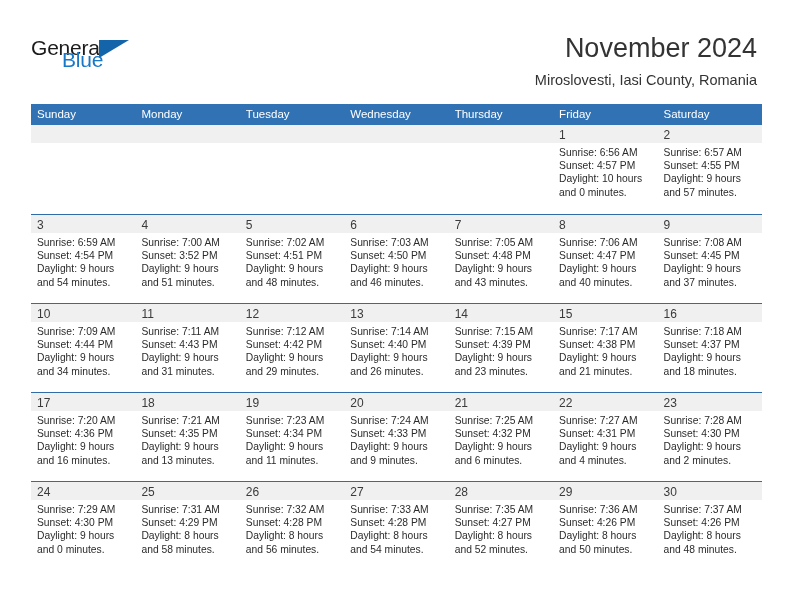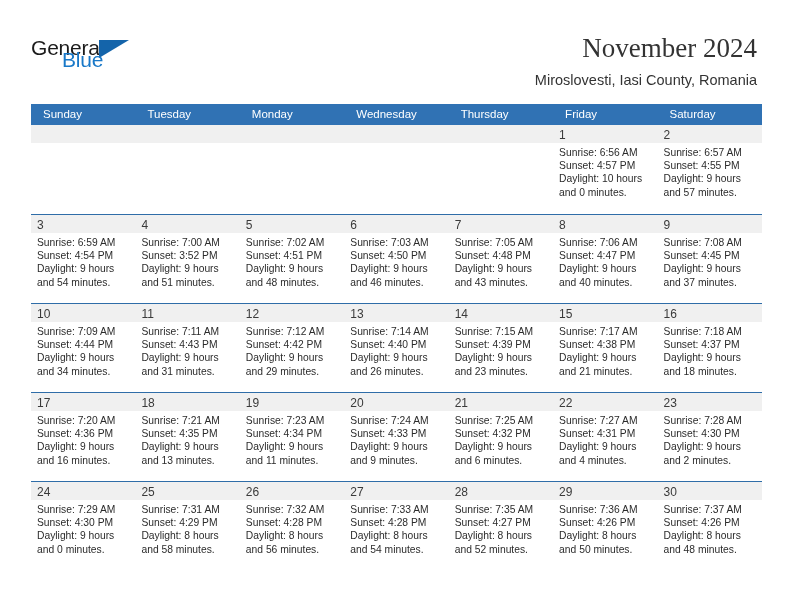--- a/index.html
+++ b/index.html
@@ -71,21 +71,20 @@
     right: 35px;
     top: 32px;
     text-align: right;
   }
   .cal-title {
     font-size: 27px;
     color: #333333;
     line-height: 32px;
     font-weight: normal;
     white-space: nowrap;
-    font-family: Liberation Serif, serif;
   }
   .cal-subtitle {
     margin-top: 7px;
     font-size: 14.5px;
     color: #333333;
     line-height: 18px;
     white-space: nowrap;
     padding-left: 46px;
   }
 
@@ -99,21 +98,21 @@
   .dow-row {
     display: flex;
     background: #3072b4;
     height: 21px;
   }
   .dow-cell {
     flex: 1 1 0;
     color: #ffffff;
     font-size: 11.5px;
     line-height: 21px;
-    padding-left: 12px;
+    padding-left: 6px;
     box-sizing: border-box;
     white-space: nowrap;
     overflow: hidden;
   }
 
   .week-row {
     display: flex;
     height: 89px;
     border-top: 1.4px solid #2f6da8;
     box-sizing: border-box;
@@ -169,22 +168,22 @@
       <div class="cal-title">November 2024</div>
       <div class="cal-subtitle">Miroslovesti, Iasi County, Romania</div>
     </div>
 
   </div>
 
   <div class="calendar">
 
     <div class="dow-row">
       <div class="dow-cell">Sunday</div>
+      <div class="dow-cell">Monday</div>
       <div class="dow-cell">Tuesday</div>
-      <div class="dow-cell">Monday</div>
       <div class="dow-cell">Wednesday</div>
       <div class="dow-cell">Thursday</div>
       <div class="dow-cell">Friday</div>
       <div class="dow-cell">Saturday</div>
     </div>
 
     <div class="week-row first">
       <div class="day-cell empty">
         <div class="day-band"><span class="day-num"></span></div>
         <div class="day-body">

